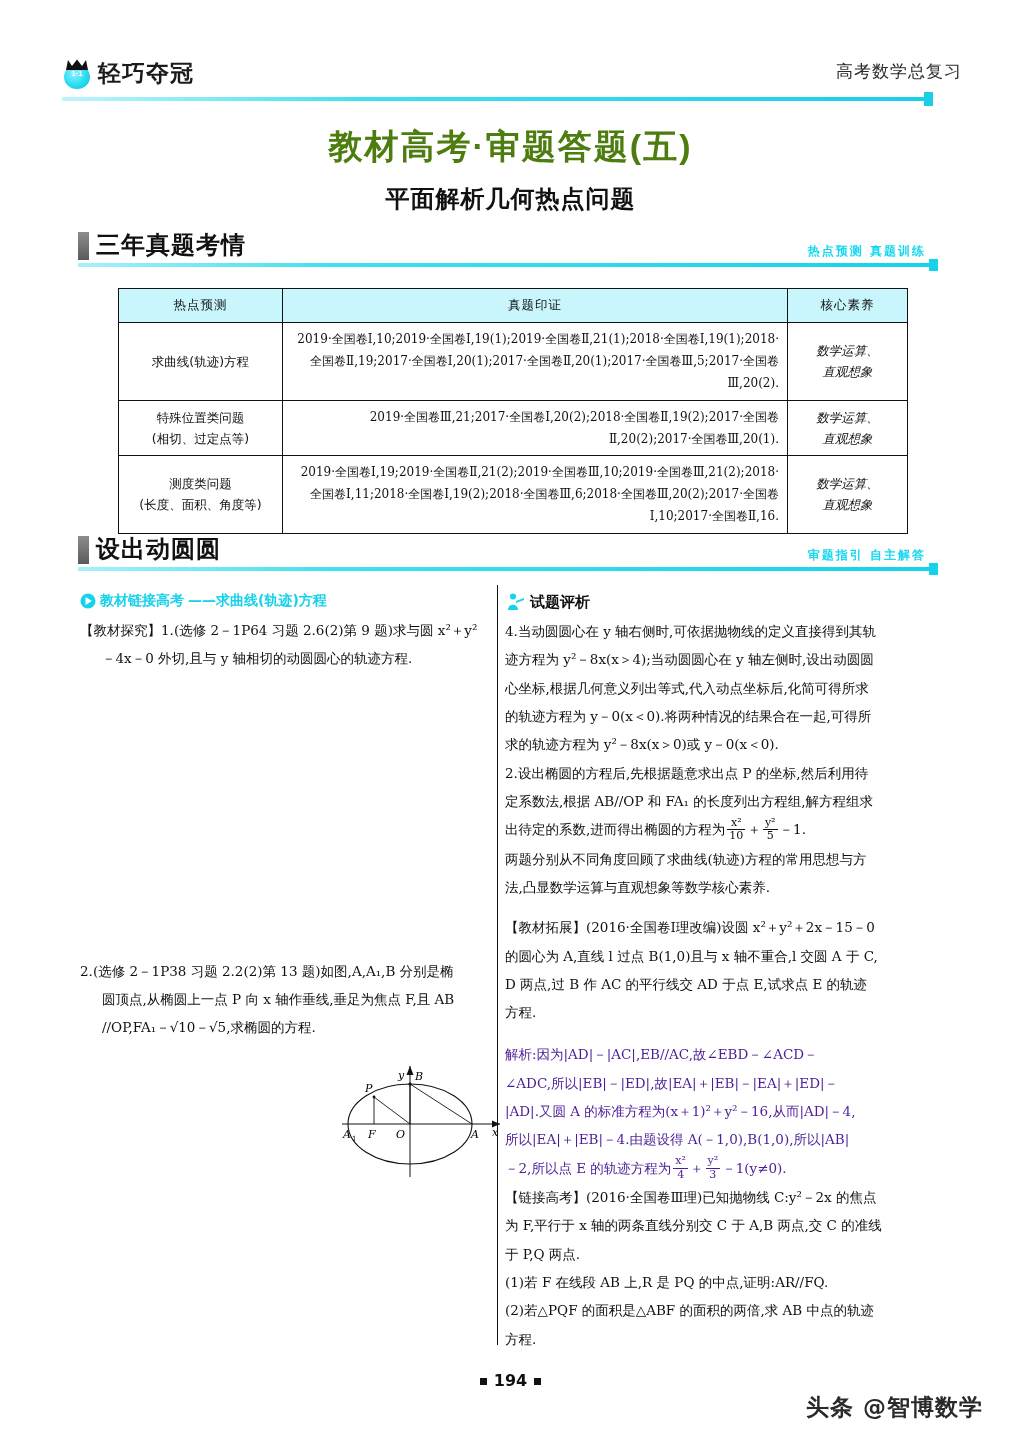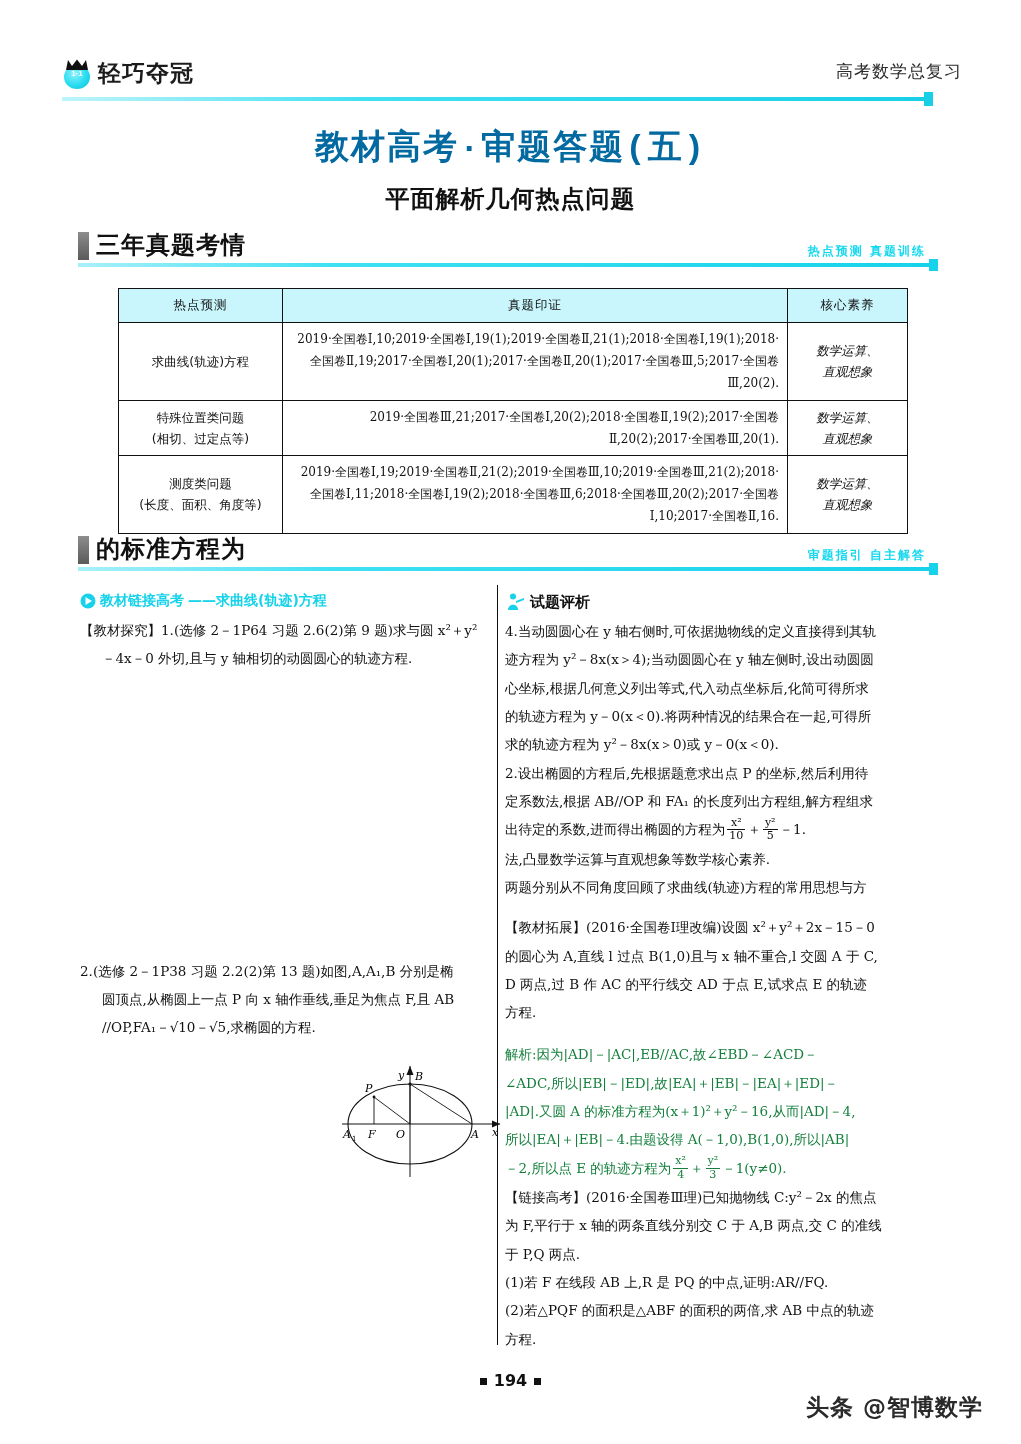--- a/index.html
+++ b/index.html
@@ -34,22 +34,22 @@
   }
   .hdr-rule {
     position:absolute; left:62px; top:97px; width:870px; height:4px;
     background:linear-gradient(to right,#bff4fb 0%, #3fe0f2 35%, #18cfe6 100%);
   }
   .hdr-rule-cap { position:absolute; left:924px; top:92px; width:9px; height:14px; background:#18cfe6; }
 
   
   .main-title {
     position:absolute; left:0; top:124px; width:1021px; text-align:center;
-    font-family:Liberation Mono, monospace; font-weight:bold; font-size:34px;
-    color:#0369a1; letter-spacing:2px;
+    font-family:Liberation Sans, sans-serif; font-weight:bold; font-size:34px;
+    color:#4d7c0f; letter-spacing:2px;
   }
   .sub-title {
     position:absolute; left:0; top:183px; width:1021px; text-align:center;
     font-family:"DejaVu Sans", sans-serif; font-weight:bold; font-size:24px;
     color:#111; letter-spacing:1px;
   }
 
   
   .sec { position:absolute; left:78px; width:856px; height:44px; }
   .sec-tab { position:absolute; left:0; top:2px; width:11px; height:28px;
@@ -91,21 +91,21 @@
   .lnk-text { font-family:"DejaVu Sans", sans-serif; font-size:14px; color:#16d2ea; font-weight:bold; }
 
   .blk { font-size:13.5px; line-height:1.95; color:#111; text-indent:0; }
   .blk p { margin:0 0 2px 0; }
   .ind { padding-left:22px; text-indent:-22px; }
   .ind2 { padding-left:22px; }
 
   .eval-head { display:flex; align-items:center; gap:5px; margin-bottom:6px; }
   .eval-text { font-family:Liberation Mono, monospace; font-size:15px; color:#111; font-weight:bold; }
 
-  .cyan { color:#15803d;margin-top:16px; }
+  .cyan { color:#4c1d95;margin-top:16px; }
 
   
   .frac { display:inline-block; vertical-align:middle; text-align:center;
           font-size:0.82em; line-height:1.12; margin:0 2px; position:relative; top:-1px;}
   .frac .num { display:block; border-bottom:1px solid currentColor; padding:0 2px; }
   .frac .den { display:block; padding:0 2px; }
 
   
   .fig { position:absolute; left:332px; top:1052px; width:180px; height:130px; }
 
@@ -172,21 +172,21 @@
       <tr>
         <td class="c-hot">测度类问题<br>(长度、面积、角度等)</td>
         <td class="c-proof">2019·全国卷Ⅰ,19;2019·全国卷Ⅱ,21(2);2019·全国卷Ⅲ,10;2019·全国卷Ⅲ,21(2);2018·全国卷Ⅰ,11;2018·全国卷Ⅰ,19(2);2018·全国卷Ⅲ,6;2018·全国卷Ⅲ,20(2);2017·全国卷Ⅰ,10;2017·全国卷Ⅱ,16.</td>
         <td class="c-core">数学运算、<br>直观想象</td>
       </tr>
     </tbody>
   </table>
 
   <div class="sec" style="top:534px;">
     <div class="sec-tab"></div>
-    <div class="sec-title">的标准方程为</div>
+    <div class="sec-title">设出动圆圆</div>
     <div class="sec-right">审题指引 自主解答</div>
     <div class="sec-rule"></div>
     <div class="sec-rule-cap"></div>
   </div>
 
   <div class="divider"></div>
 
   <div class="col-l">
     <div class="lnk-head">
       <svg class="tri-icon" viewBox="0 0 16 16">
@@ -257,22 +257,22 @@
 
     <div class="blk">
       <p>2.设出椭圆的方程后,先根据题意求出点 P 的坐标,然后利用待</p>
       <p>定系数法,根据 AB//OP 和 FA₁ 的长度列出方程组,解方程组求</p>
       <p>
         <span>出待定的系数,进而得出椭圆的方程为</span><span class="frac"><span class="num">x²</span><span class="den">10</span></span><span>＋</span><span class="frac"><span class="num">y²</span><span class="den">5</span></span><span>－1.</span>
       </p>
     </div>
 
     <div class="blk">
+      <p>两题分别从不同角度回顾了求曲线(轨迹)方程的常用思想与方</p>
       <p>法,凸显数学运算与直观想象等数学核心素养.</p>
-      <p>两题分别从不同角度回顾了求曲线(轨迹)方程的常用思想与方</p>
     </div>
 
     <div class="blk" style="margin-top:14px;">
       <p>【教材拓展】(2016·全国卷Ⅰ理改编)设圆 x²＋y²＋2x－15－0</p>
       <p>的圆心为 A,直线 l 过点 B(1,0)且与 x 轴不重合,l 交圆 A 于 C,</p>
       <p>D 两点,过 B 作 AC 的平行线交 AD 于点 E,试求点 E 的轨迹</p>
       <p>方程.</p>
     </div>
 
     <div class="blk cyan">

